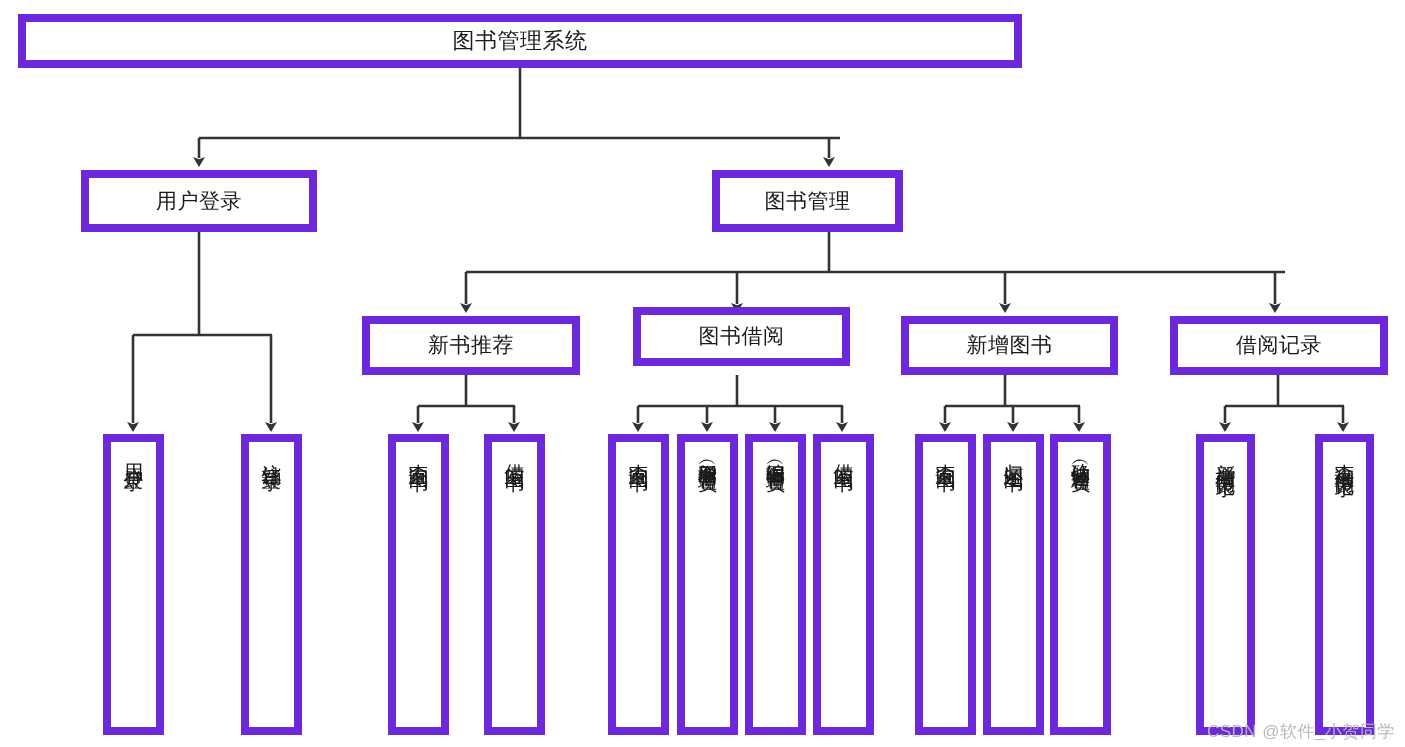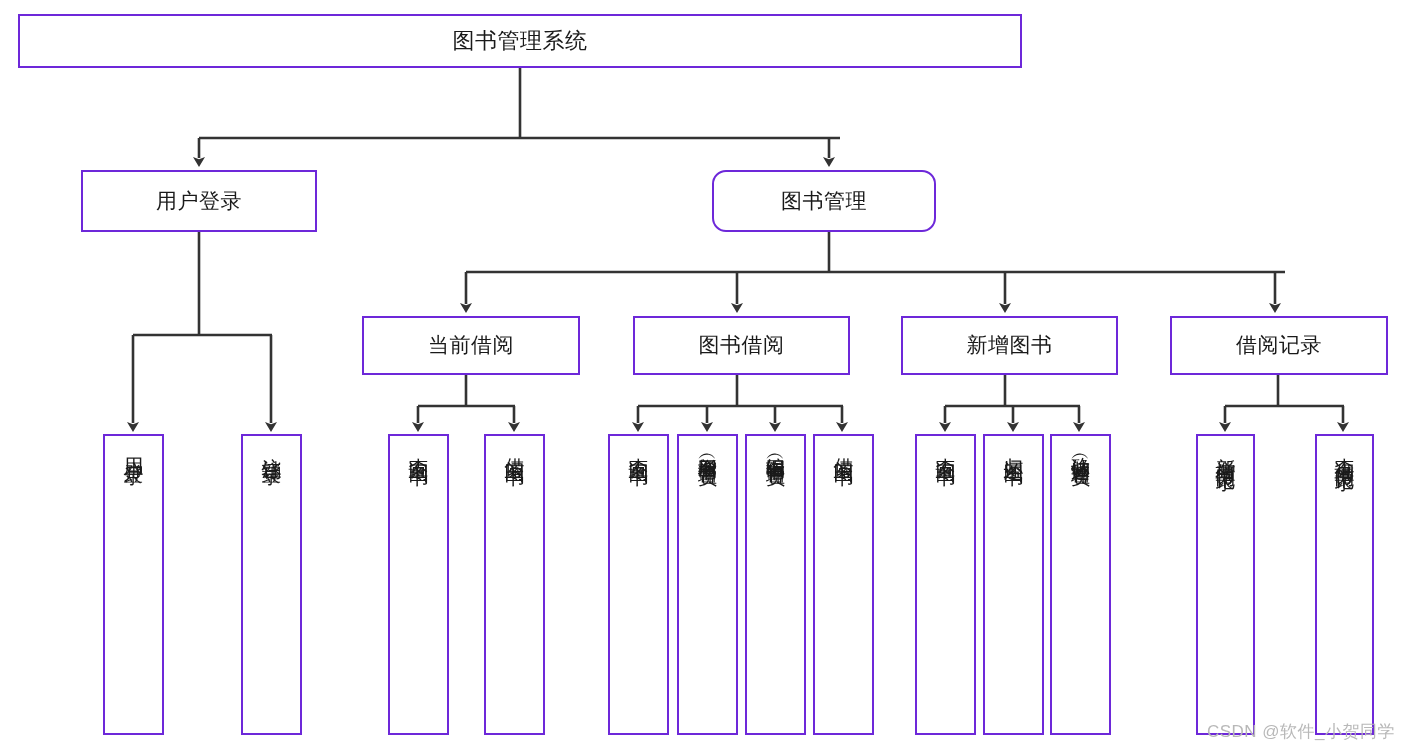--- a/index.html
+++ b/index.html
@@ -24,21 +24,21 @@
     left: 0;
     top: 0;
     width: 1405px;
     height: 747px;
     pointer-events: none;
   }
   .node {
     position: absolute;
     box-sizing: border-box;
     background: #ffffff;
-    border: 2px solid #6d28d9;
+    border: 8px solid #6d28d9;
     display: flex;
     align-items: center;
     justify-content: center;
     color: #1a1a1a;
   }
   .node .label {
     display: block;
     text-align: center;
     line-height: 1.18;
     white-space: nowrap;
@@ -133,28 +133,28 @@
     </g>
   </svg>
 
   <div class="node root horizontal" style="left:18px; top:14px; width:1004px; height:54px;">
     <span class="label">图书管理系统</span>
   </div>
 
   <div class="node horizontal" style="left:81px; top:170px; width:236px; height:62px;">
     <span class="label">用户登录</span>
   </div>
-  <div class="node horizontal" style="left:712px; top:170px; width:224px; height:62px;border-radius:14px;">
+  <div class="node horizontal" style="left:712px; top:170px; width:191px; height:62px;">
     <span class="label">图书管理</span>
   </div>
 
   <div class="node horizontal" style="left:362px; top:316px; width:218px; height:59px;">
-    <span class="label">当前借阅</span>
-  </div>
-  <div class="node horizontal" style="left:633px; top:316px; width:217px; height:59px;">
+    <span class="label">新书推荐</span>
+  </div>
+  <div class="node horizontal" style="left:633px; top:307px; width:217px; height:59px;">
     <span class="label">图书借阅</span>
   </div>
   <div class="node horizontal" style="left:901px; top:316px; width:217px; height:59px;">
     <span class="label">新增图书</span>
   </div>
   <div class="node horizontal" style="left:1170px; top:316px; width:218px; height:59px;">
     <span class="label">借阅记录</span>
   </div>
 
   <div class="node vertical" style="left:103px; top:434px; width:61px; height:301px;">

